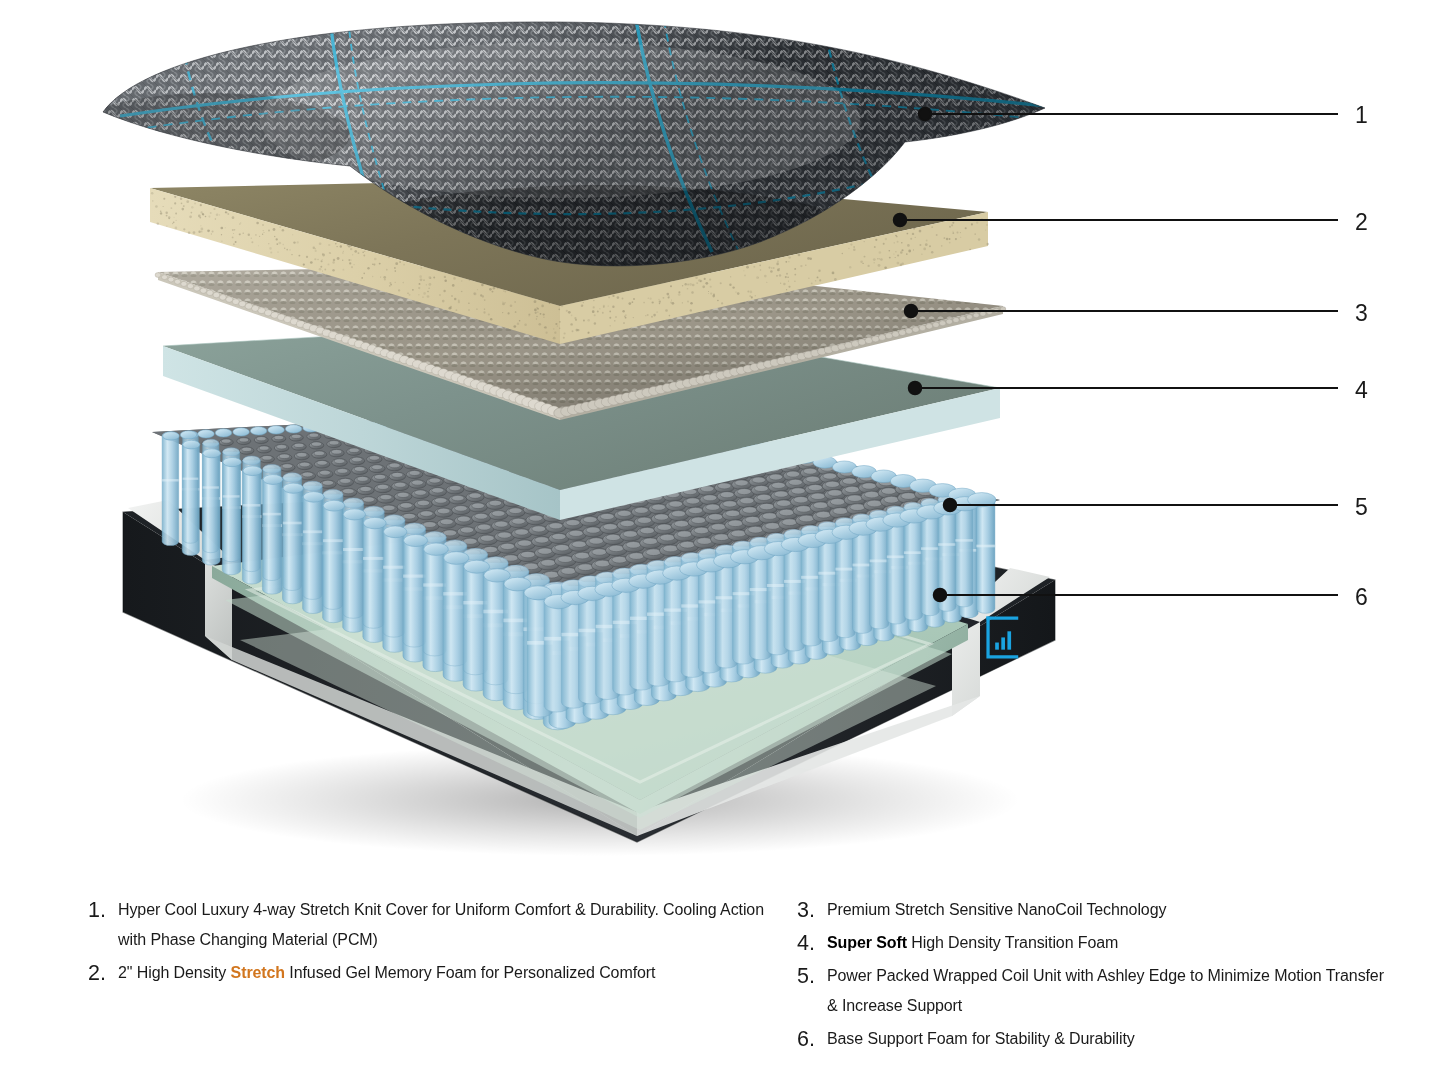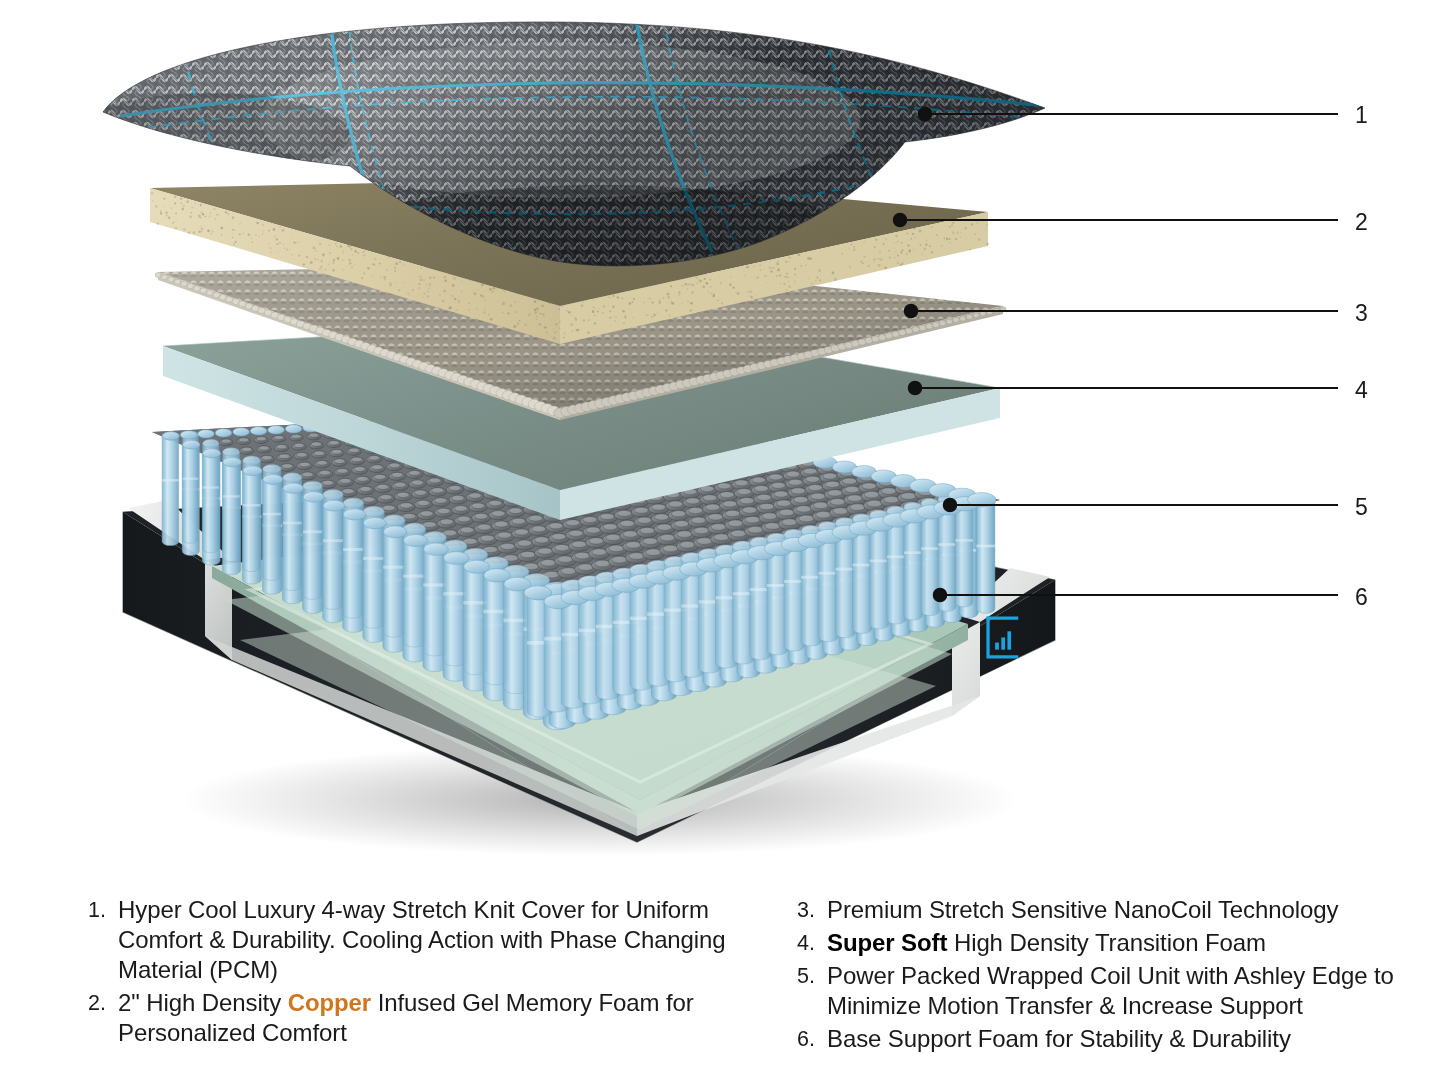--- a/index.html
+++ b/index.html
@@ -50,21 +50,21 @@
   .caption-marker {
     flex: 0 0 auto;
     width: 30px;
     font-size: 21.5px;
     color: #1a1a1a;
     line-height: 30px;
     text-align: left;
   }
   .caption-text {
     flex: 1 1 auto;
-    font-size: 24px;
+    font-size: 16px;
     color: #1a1a1a;
     line-height: 30px;
     letter-spacing: -0.1px;
   }
   .hl-copper { color: #D2761E; font-weight: bold; }
   .hl-bold   { font-weight: bold; color: #000000; }
 </style>
 </head>
 <body>
 
@@ -2606,21 +2606,21 @@
   </div>
 
 <div id="captions">
   <div class="caption-col" id="caption-col-left">
       <div class="caption-item">
         <div class="caption-marker">1.</div>
         <div class="caption-text"><span>Hyper Cool Luxury 4-way Stretch Knit Cover for Uniform Comfort &amp; Durability. Cooling Action with Phase Changing Material (PCM)</span></div>
       </div>
       <div class="caption-item">
         <div class="caption-marker">2.</div>
-        <div class="caption-text"><span>2" High Density </span><span class="hl-copper">Copper</span><span> Infused Gel Memory Foam for Personalized Comfort</span></div>
+        <div class="caption-text"><span>2" High Density </span><span class="hl-copper">Stretch</span><span> Infused Gel Memory Foam for Personalized Comfort</span></div>
       </div>
     </div>
   <div class="caption-col" id="caption-col-right">
       <div class="caption-item">
         <div class="caption-marker">3.</div>
         <div class="caption-text"><span>Premium Stretch Sensitive NanoCoil Technology</span></div>
       </div>
       <div class="caption-item">
         <div class="caption-marker">4.</div>
         <div class="caption-text"><span class="hl-bold">Super Soft</span><span> High Density Transition Foam</span></div>

